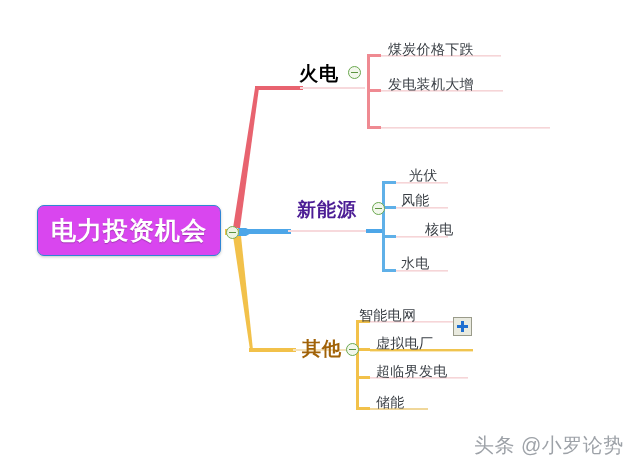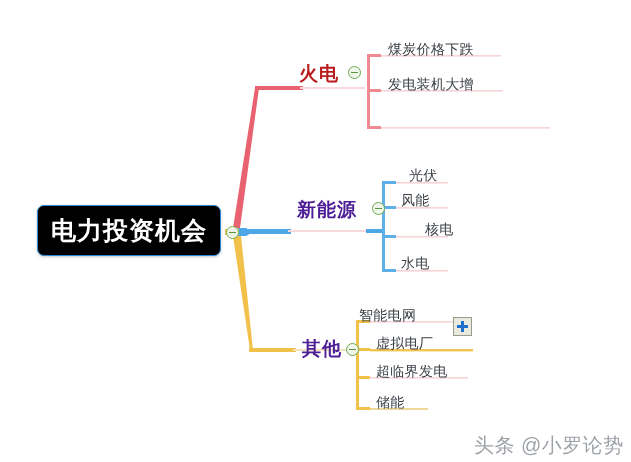--- a/index.html
+++ b/index.html
@@ -25,21 +25,21 @@
     height: 462px;
   }
 
   
   .root-node {
     position: absolute;
     left: 37px;
     top: 205px;
     width: 184px;
     height: 51px;
-    background: #000000;
+    background: #d946ef;
     border: 1px solid #2f86d4;
     border-radius: 7px;
     box-shadow: 0 1px 3px rgba(0,0,0,0.22);
     display: flex;
     align-items: center;
     justify-content: center;
     box-sizing: border-box;
   }
   .root-label {
     color: #ffffff;
@@ -51,23 +51,23 @@
   }
 
   
   .branch-label {
     position: absolute;
     font-size: 19px;
     font-weight: bold;
     white-space: nowrap;
     letter-spacing: 1px;
   }
-  .branch-label.b0 { color: #b91c1c; font-family: Liberation Serif, serif; }
+  .branch-label.b0 { color: #000000; font-family: Liberation Serif, serif; }
   .branch-label.b1 { color: #4c1d95; }
-  .branch-label.b2 { color: #4c1d95; }
+  .branch-label.b2 { color: #a16207; }
 
   
   .leaf-label {
     position: absolute;
     font-size: 14px;
     color: #3a3f45;
     white-space: nowrap;
     letter-spacing: 0.3px;
   }
 

